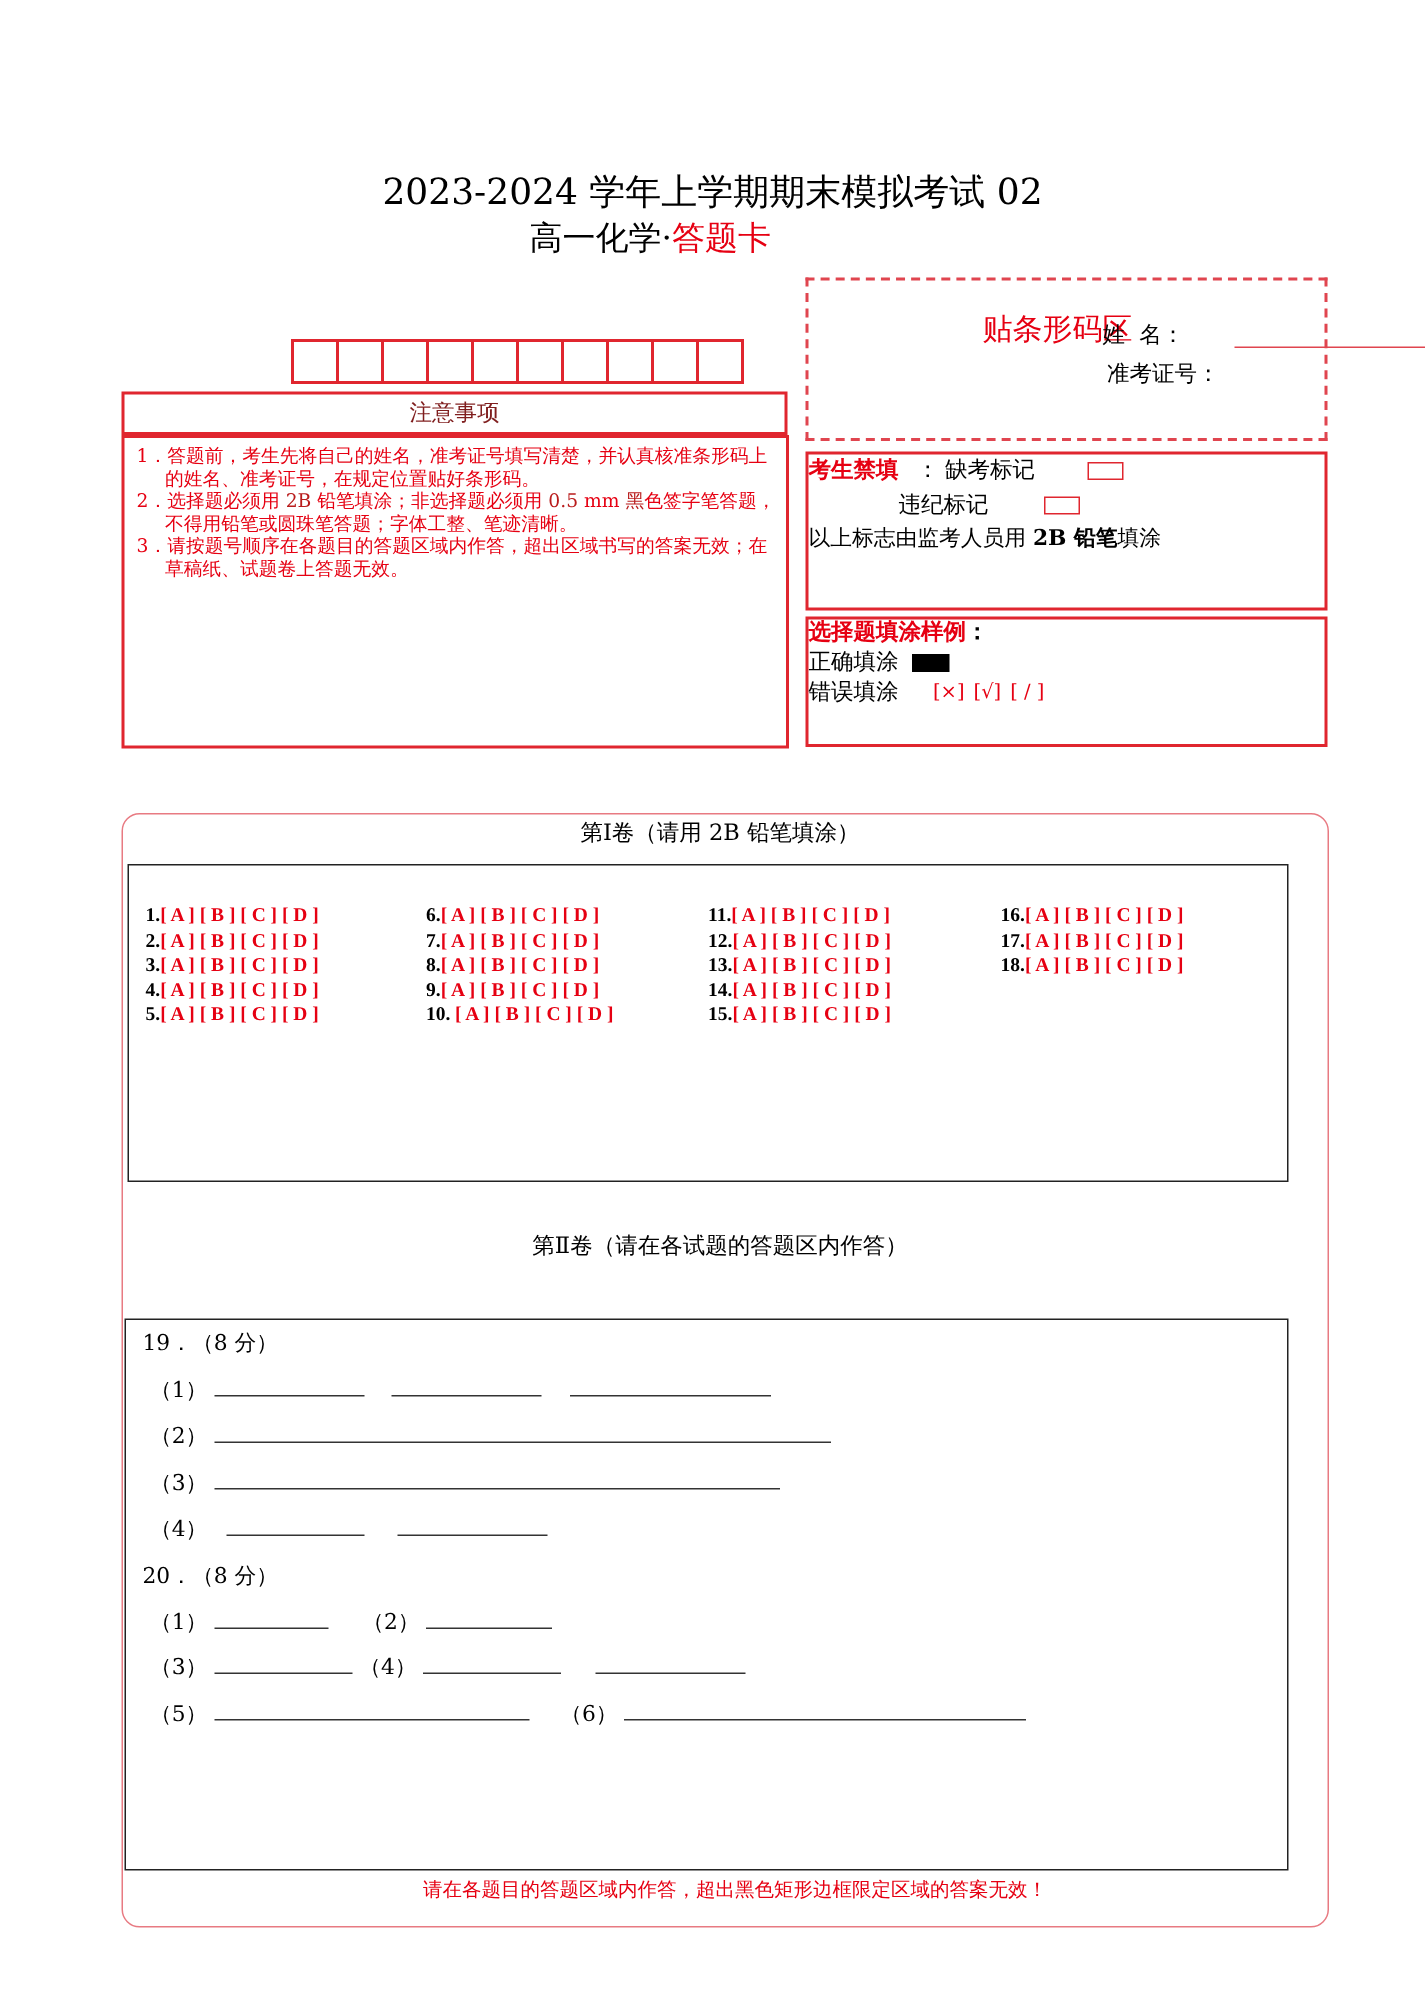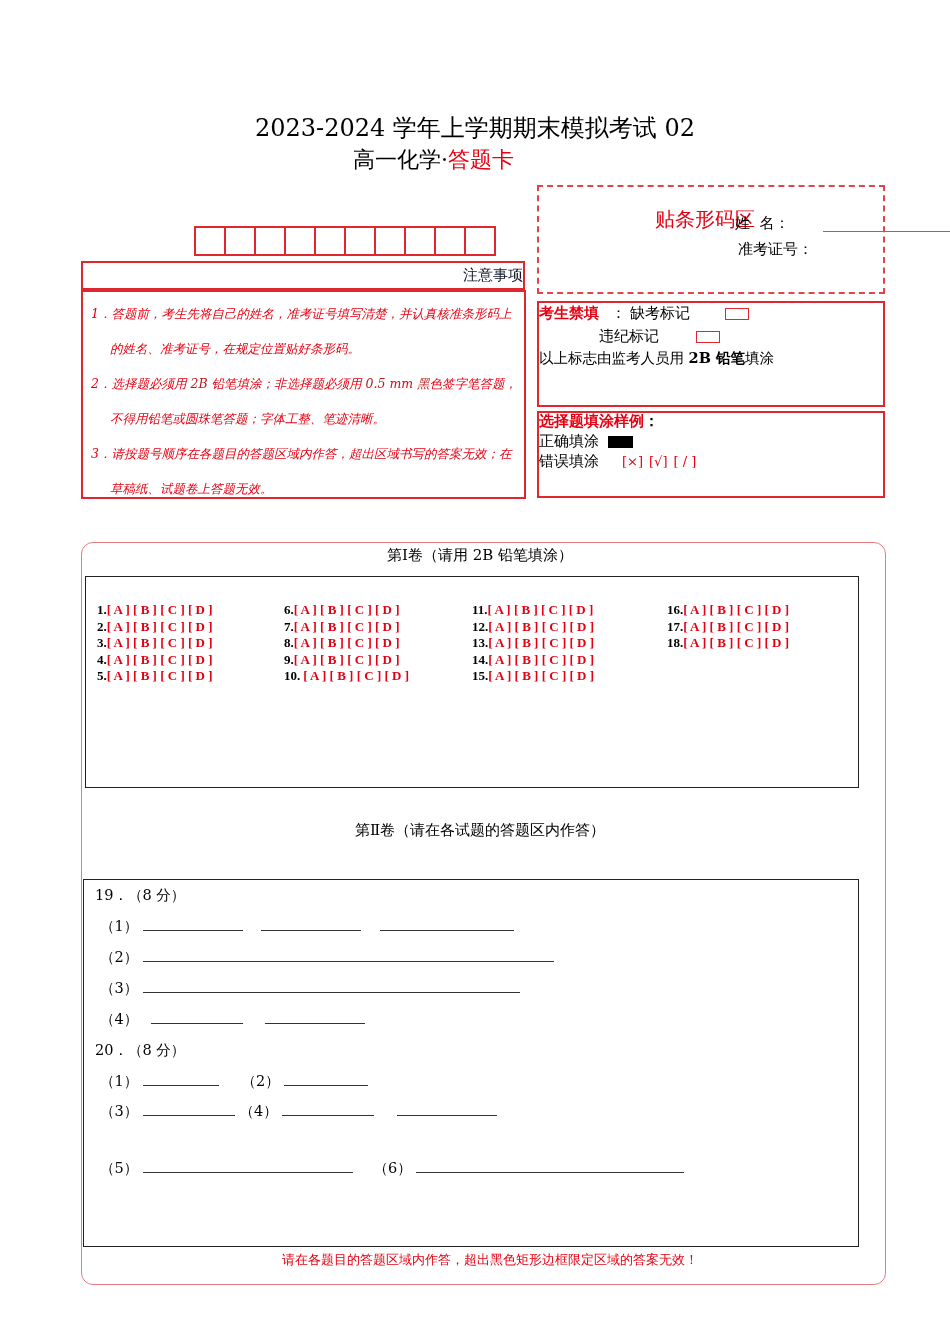--- a/index.html
+++ b/index.html
@@ -17,23 +17,23 @@
   #name-label { left: 735px; top: 214px; font-size: 15px; }
   #name-line { left: 823px; top: 231px; width: 127px; border-top: 1px solid #e0454f; }
   #examno-label { left: 738px; top: 240px; font-size: 15px; }
 
   
   #id-grid { left: 194px; top: 226px; display: flex; }
   .id-cell { width: 32px; height: 30px; border: 2px solid #e0262f; margin-left: -2px; }
   .id-cell:first-child { margin-left: 0; }
 
   
-  #notice-head { left: 81px; top: 261px; width: 444px; height: 29px; border: 2px solid #e0262f; text-align: right; font-size: 15px; line-height: 25px; color: #0f172a; font-family: "DejaVu Sans", sans-serif; }
+  #notice-head { left: 81px; top: 261px; width: 444px; height: 29px; border: 2px solid #e0262f; text-align: center; font-size: 15px; line-height: 25px; color: #7f1d1d; font-family: "DejaVu Sans", sans-serif; }
   #notice-body { left: 81px; top: 290px; width: 445px; height: 209px; border: 2px solid #e0262f; padding: 4px 6px 0 8px; }
-  .notice-item { font-size: 12.5px; line-height: 35px; color: #e60012; text-indent: -19px; padding-left: 19px; font-style: italic; }
+  .notice-item { font-size: 12.5px; line-height: 15px; color: #e60012; text-indent: -19px; padding-left: 19px; }
   .notice-item .blk { color: #b91c1c; }
 
   
   #proctor-box { left: 537px; top: 301px; width: 348px; height: 106px; border: 2px solid #e0262f; }
   #proctor-title { left: 539px; top: 304px; font-size: 15px; color: #e60012; font-family: "DejaVu Sans", sans-serif; font-weight: bold; }
   #proctor-colon { left: 611px; top: 304px; font-size: 15px; }
   #absent-label { left: 630px; top: 304px; font-size: 15px; }
   #absent-box { left: 725px; top: 308px; width: 24px; height: 12px; border: 1.5px solid #e0262f; }
   #violate-label { left: 599px; top: 327px; font-size: 15px; }
   #violate-box { left: 696px; top: 331px; width: 24px; height: 12px; border: 1.5px solid #e0262f; }
@@ -188,20 +188,20 @@
   <span style="margin-left:18px;">（2）</span>
   <span class="blank" style="width:84px;"></span>
 </div>
 <div class="q-line" style="left:100px; top:1102px;">
   <span>（3）</span>
   <span class="blank" style="width:92px;"></span>
   <span>（4）</span>
   <span class="blank" style="width:92px;"></span>
   <span class="blank" style="width:100px; margin-left:18px;"></span>
 </div>
-<div class="q-line" style="left:100px; top:1133px;margin-top:26px;">
+<div class="q-line" style="left:100px; top:1133px;">
   <span>（5）</span>
   <span class="blank" style="width:210px;"></span>
   <span style="margin-left:16px;">（6）</span>
   <span class="blank" style="width:268px;"></span>
 </div>
 
 <div class="abs" id="footer-note">请在各题目的答题区域内作答，超出黑色矩形边框限定区域的答案无效！</div>
 
 </body></html>

